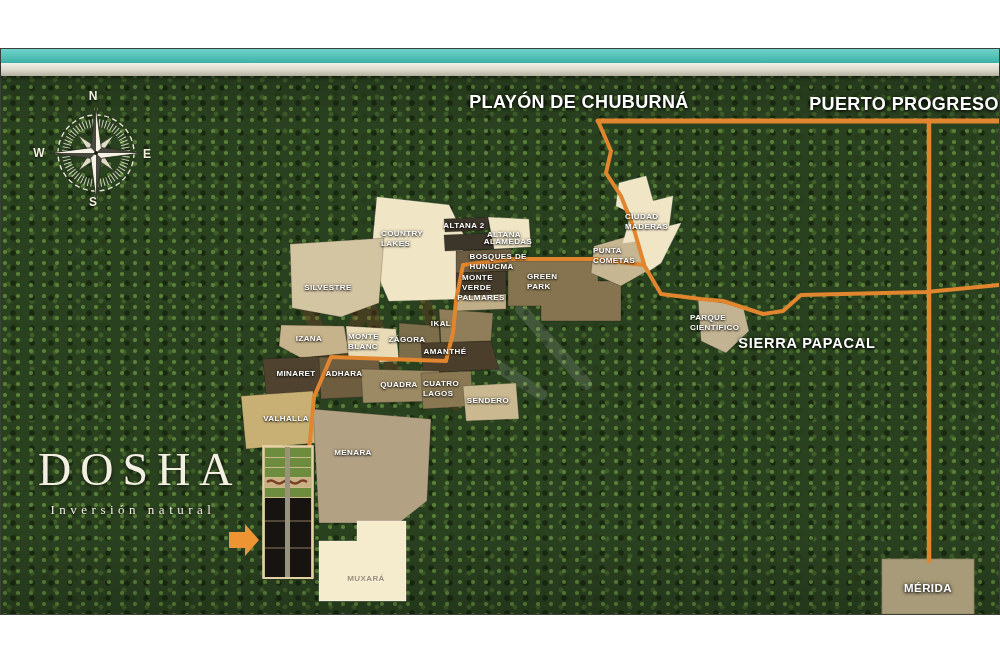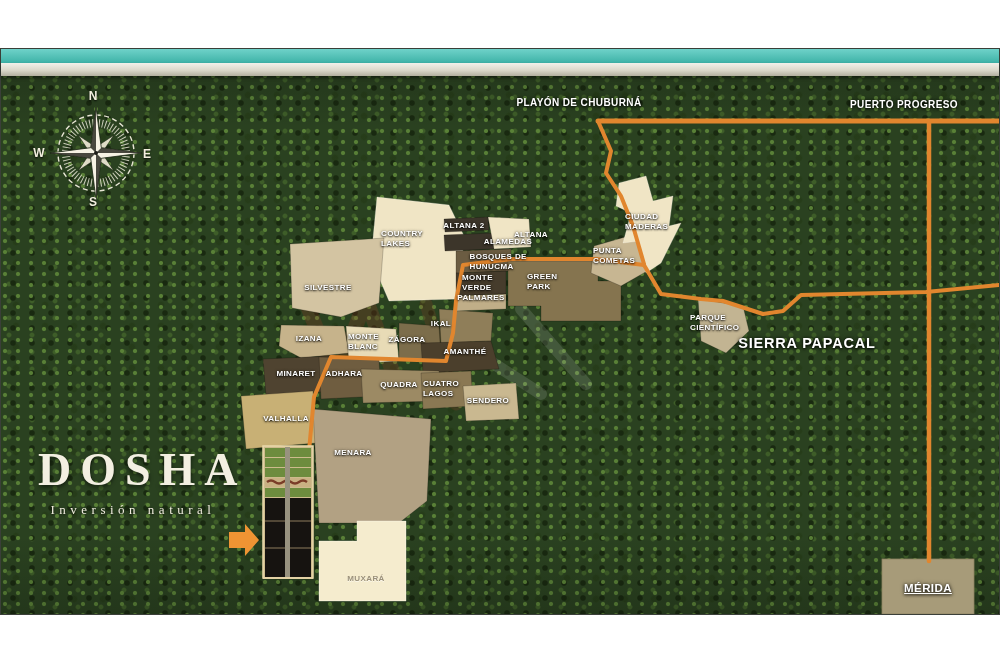--- a/index.html
+++ b/index.html
@@ -19,28 +19,28 @@
   .beach{position:absolute;left:0;top:14px;width:100%;height:13px;
          background:linear-gradient(180deg,#f2f1ea,#dbd8ca 55%,#b3af9f);
          box-shadow:0 2px 3px rgba(0,0,0,.45);}
   .overlay{position:absolute;left:0;top:0;width:998px;height:565px;}
   .plabel{position:absolute;transform:translate(-50%,-50%);color:#ffffff;font-size:8px;
           font-weight:700;line-height:1.2;text-align:left;letter-spacing:.4px;
           text-shadow:0 1px 2px rgba(0,0,0,.9),0 0 3px rgba(0,0,0,.55);white-space:nowrap;}
   .wrap{white-space:normal;}
   .muted{color:#9b917a;text-shadow:0 1px 0 rgba(255,255,255,.55);margin-top:12px;}
   .rlabel{position:absolute;transform:translate(-50%,-50%);color:#ffffff;font-weight:700;
-          font-size:10px;letter-spacing:.4px;white-space:nowrap;
+          font-size:18px;letter-spacing:.4px;white-space:nowrap;
           text-shadow:0 1px 3px rgba(0,0,0,.95),0 0 4px rgba(0,0,0,.6);}
   .rlabel.big{font-size:14.5px;letter-spacing:.8px;}
-  .rlabel.small{font-size:11.5px;text-decoration:underline;}
+  .rlabel.small{font-size:11.5px;}
   .compass-letter{position:absolute;transform:translate(-50%,-50%);color:#f3efdf;
           font-size:12px;font-weight:700;text-shadow:0 1px 2px rgba(0,0,0,.9);}
   .logo{position:absolute;left:28px;top:398px;width:208px;text-align:center;color:#f3efe1;}
-  .logo .title{font-family:"Liberation Serif",serif;font-weight:700;font-size:46px;
+  .logo .title{font-family:"Liberation Serif",serif;font-weight:400;font-size:46px;
           letter-spacing:9px;text-indent:9px;line-height:1;
           text-shadow:0 2px 4px rgba(0,0,0,.6);}
   .logo .sub{font-family:"Liberation Serif",serif;font-size:13px;letter-spacing:4.5px;
           margin-top:9px;text-shadow:0 1px 3px rgba(0,0,0,.7);}
 </style>
 </head>
 <body>
 
 <div class="stage">
   <div style="position:absolute;left:0;top:0;width:1000px;height:48px;background:#fff;"></div>
@@ -126,34 +126,34 @@
     <span class="compass-letter" style="left:146px;top:105px;">E</span>
 
     <div class="rlabel" style="left:578px;top:53px;">PLAYÓN DE CHUBURNÁ</div>
     <div class="rlabel" style="left:903px;top:55px;">PUERTO PROGRESO</div>
     <div class="rlabel big" style="left:806px;top:294px;">SIERRA PAPACAL</div>
     <div class="rlabel small" style="left:927px;top:539px;">MÉRIDA</div>
 
     <div class="plabel wrap" style="left:405px;top:190px;width:50px;">COUNTRY LAKES</div>
     <div class="plabel" style="left:463px;top:177px;">ALTANA 2</div>
     <div class="plabel" style="left:466px;top:193px;margin-left:41px;">ALAMEDAS</div>
-    <div class="plabel" style="left:503px;top:186px;margin-left:27px;">ALTANA</div>
+    <div class="plabel" style="left:503px;top:186px;">ALTANA</div>
     <div class="plabel wrap" style="left:483px;top:213px;width:58px;padding-left:29px;">BOSQUES DE HUNUCMA</div>
     <div class="plabel wrap" style="left:480px;top:234px;width:38px;">MONTE VERDE</div>
     <div class="plabel" style="left:480px;top:249px;">PALMARES</div>
     <div class="plabel wrap" style="left:545px;top:233px;width:38px;">GREEN PARK</div>
     <div class="plabel wrap" style="left:649px;top:173px;width:50px;">CIUDAD MADERAS</div>
     <div class="plabel wrap" style="left:616px;top:207px;width:48px;">PUNTA COMETAS</div>
     <div class="plabel wrap" style="left:718px;top:274px;width:58px;">PARQUE CIENTÍFICO</div>
     <div class="plabel" style="left:327px;top:239px;">SILVESTRE</div>
     <div class="plabel" style="left:308px;top:290px;">IZANA</div>
     <div class="plabel wrap" style="left:366px;top:293px;width:38px;">MONTE BLANC</div>
     <div class="plabel" style="left:406px;top:291px;">ZÁGORA</div>
     <div class="plabel" style="left:440px;top:275px;">IKAL</div>
-    <div class="plabel" style="left:444px;top:303px;padding-left:40px;">AMANTHÉ</div>
+    <div class="plabel" style="left:424px;top:303px;padding-left:40px;">AMANTHÉ</div>
     <div class="plabel" style="left:295px;top:325px;">MINARET</div>
     <div class="plabel" style="left:343px;top:325px;">ADHARA</div>
     <div class="plabel" style="left:398px;top:336px;">QUADRA</div>
     <div class="plabel wrap" style="left:444px;top:340px;width:44px;">CUATRO LAGOS</div>
     <div class="plabel" style="left:487px;top:352px;">SENDERO</div>
     <div class="plabel" style="left:285px;top:370px;">VALHALLA</div>
     <div class="plabel" style="left:352px;top:404px;">MENARA</div>
     <div class="plabel muted" style="left:365px;top:518px;">MUXARÁ</div>
 
     <div class="logo">

